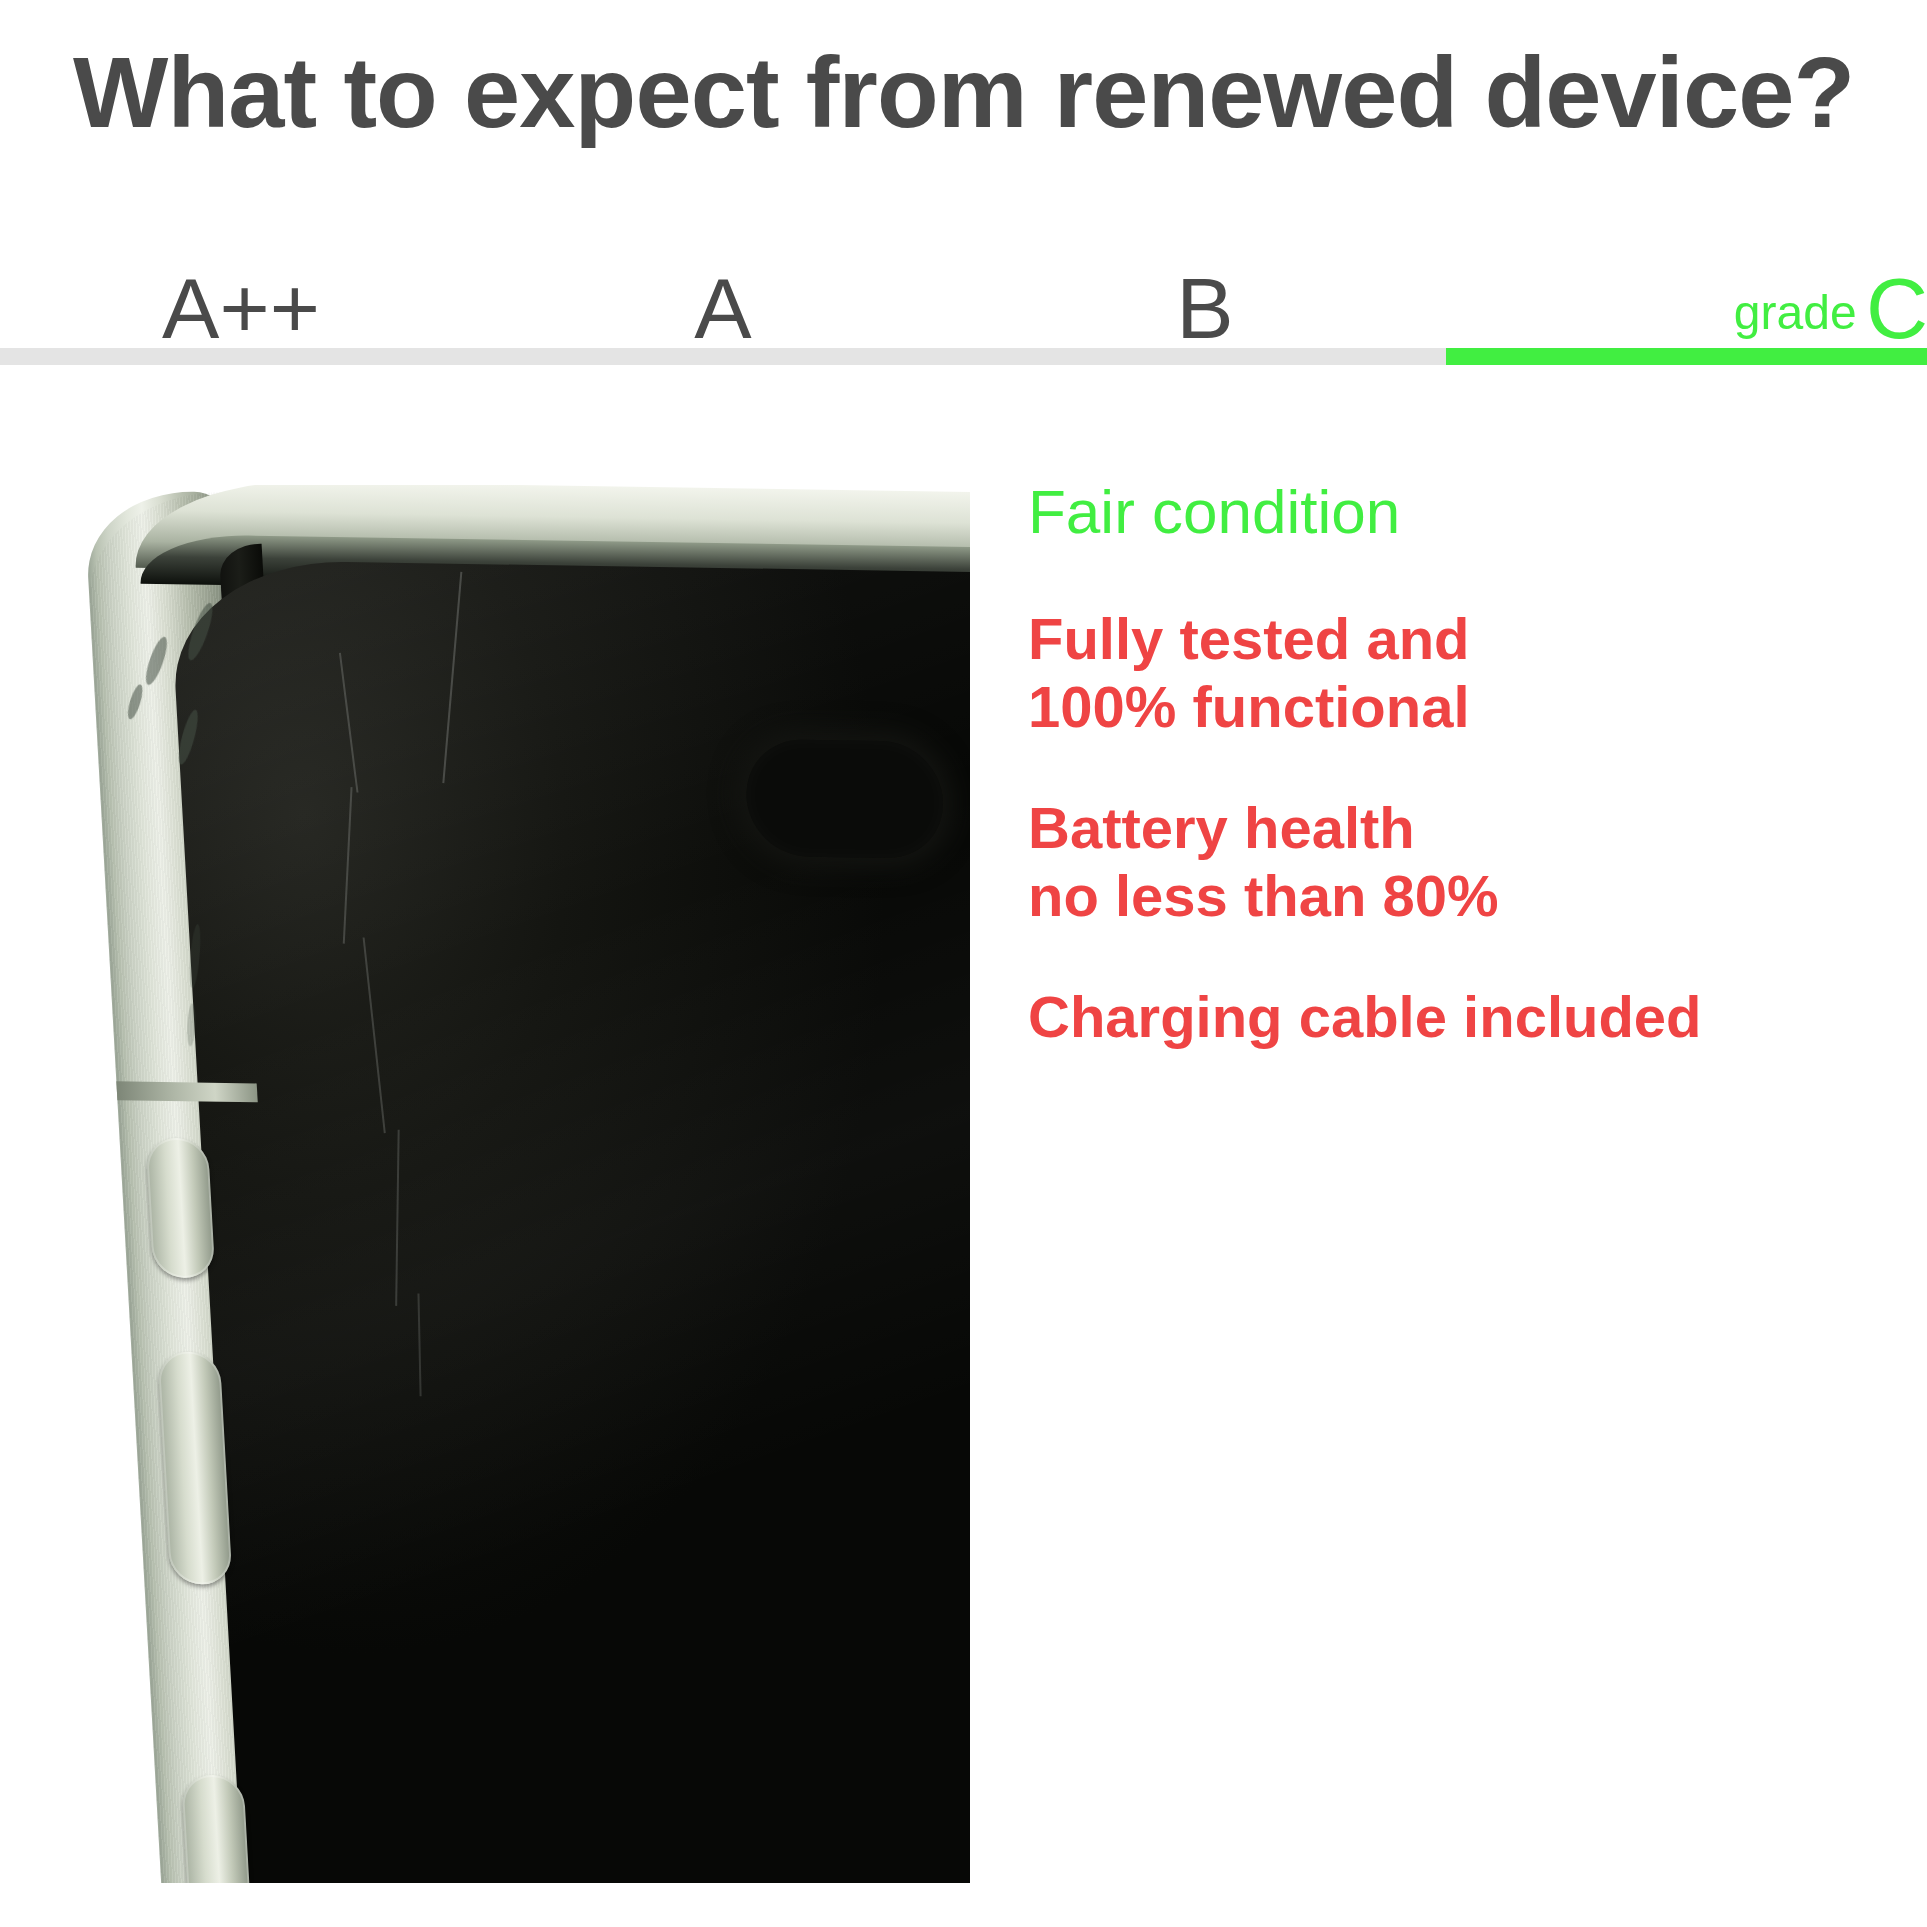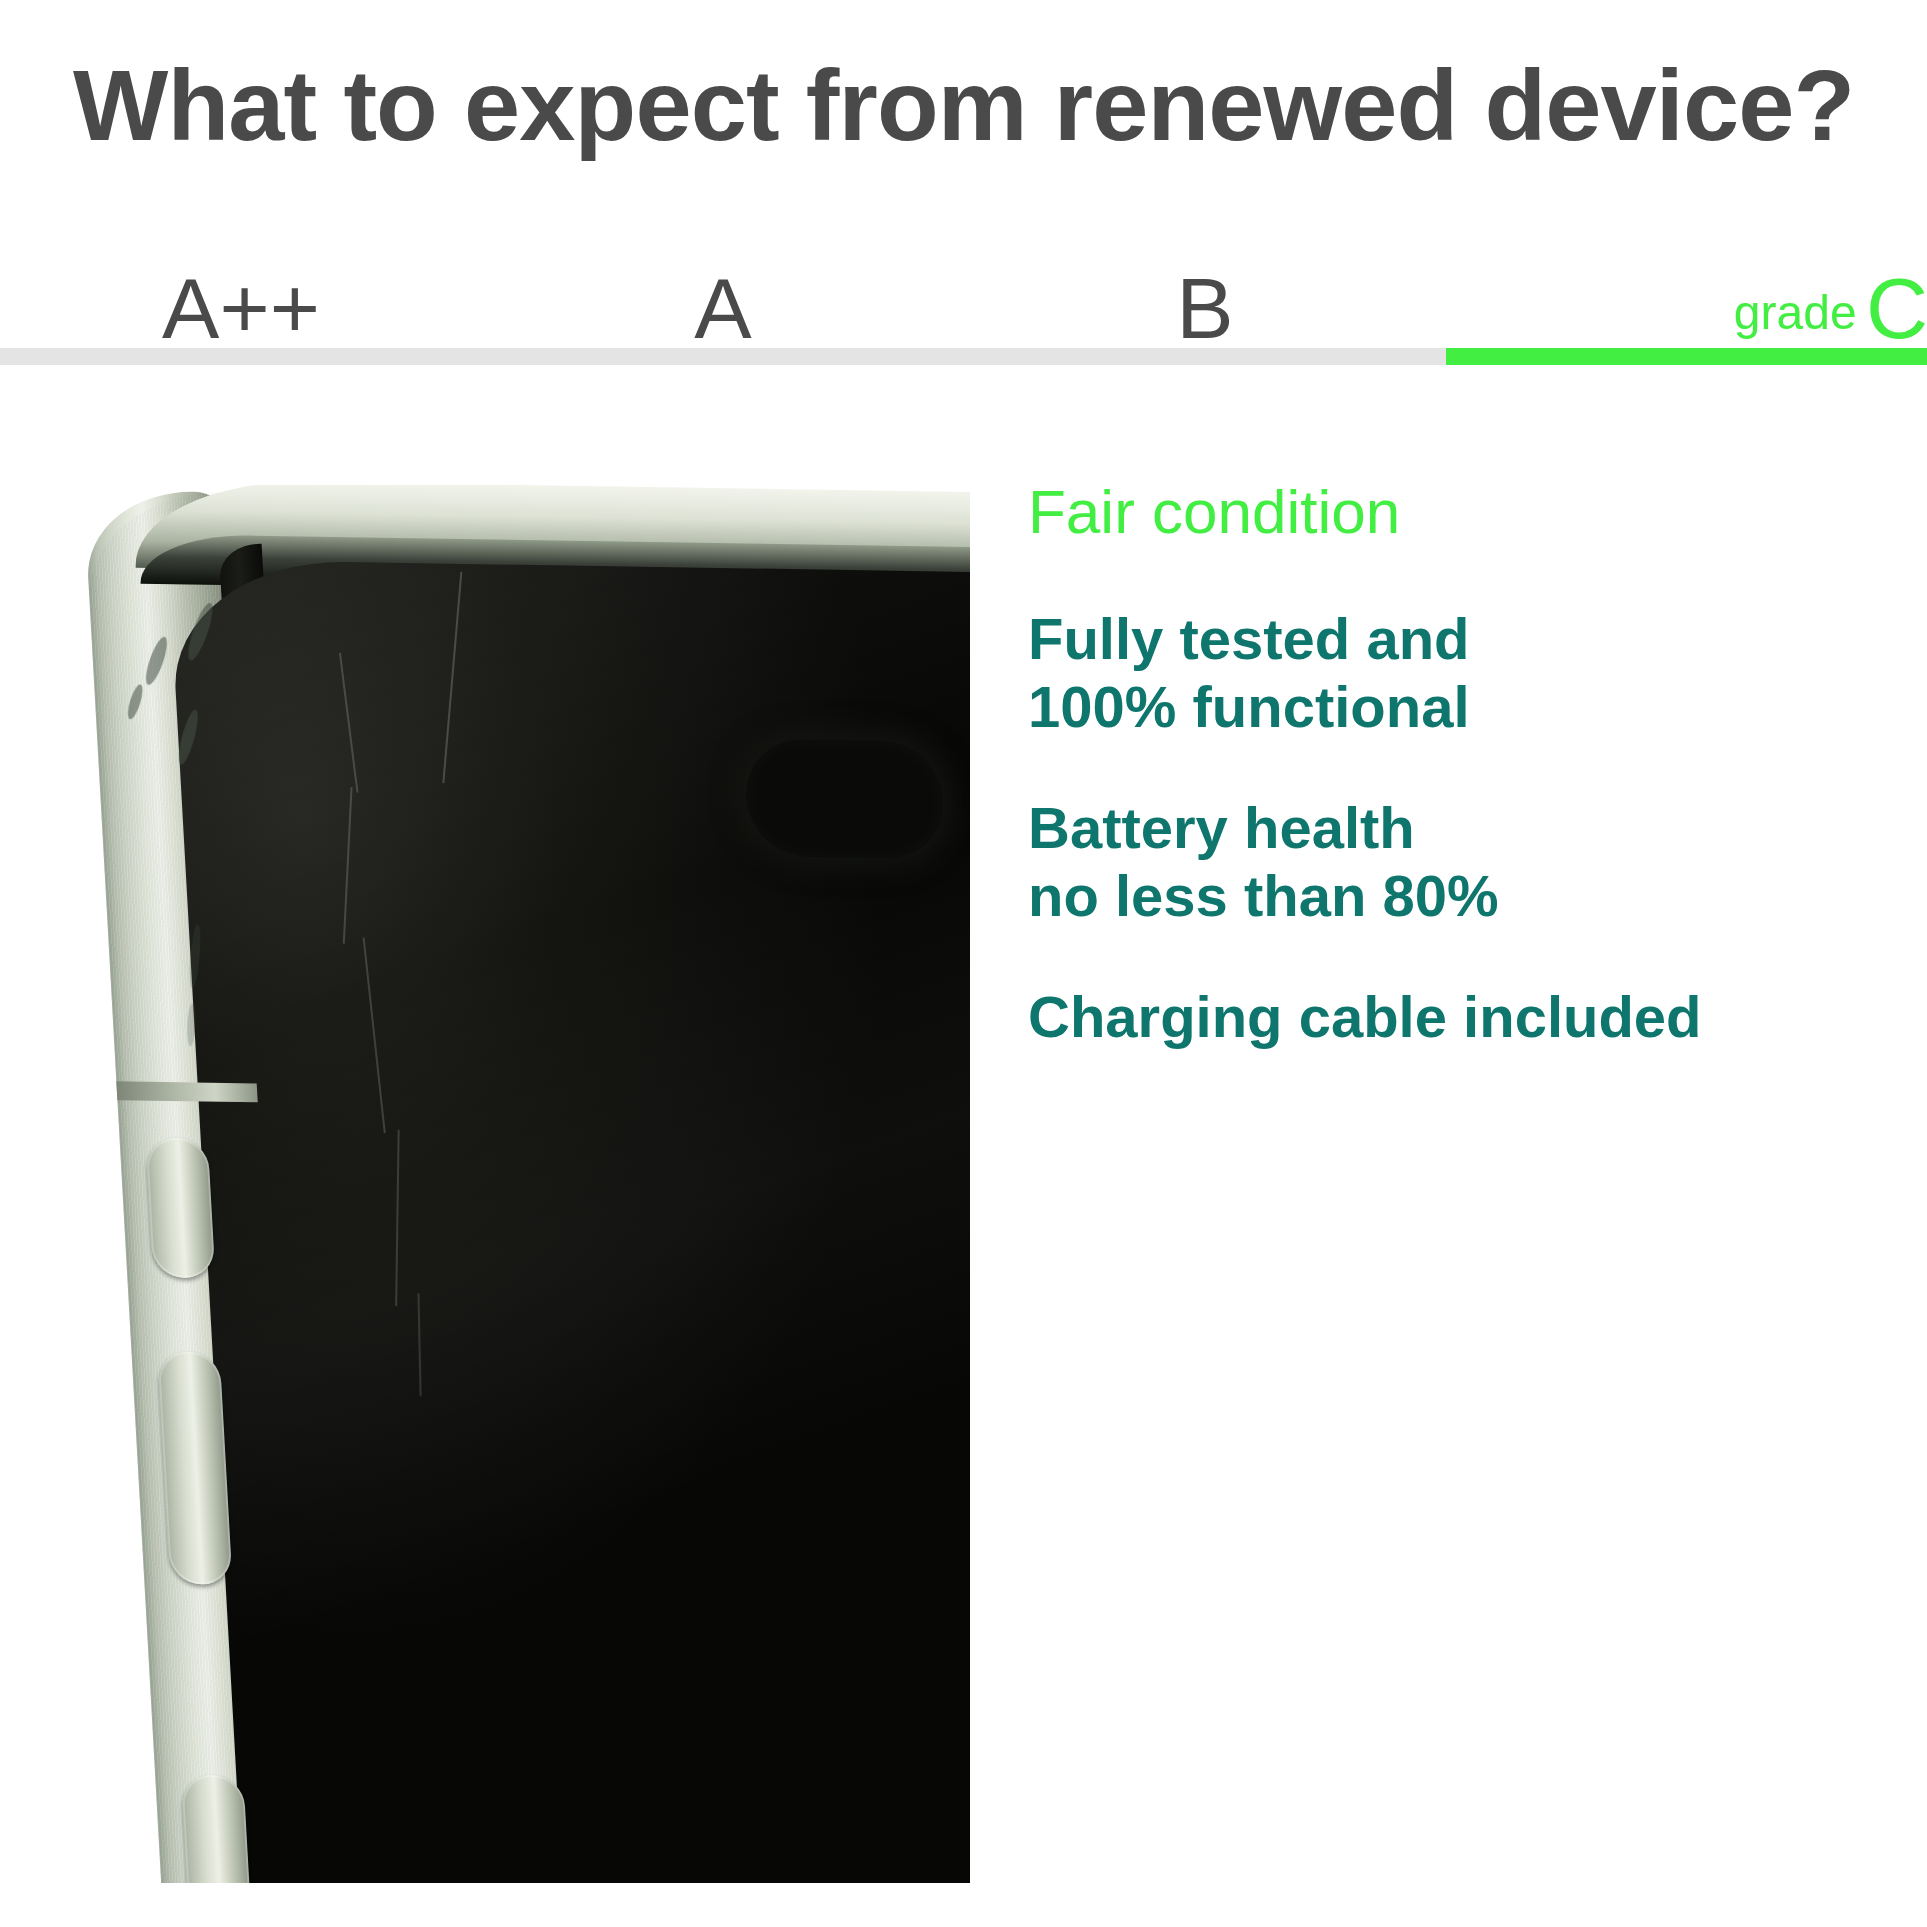--- a/index.html
+++ b/index.html
@@ -7,21 +7,21 @@
     width: 1928px; height: 1928px;
     background: #ffffff;
     font-family: "Liberation Sans", sans-serif;
     overflow: hidden;
   }
   .page { position: relative; width: 1928px; height: 1928px; background:#fff; }
 
   
   .title {
     position: absolute;
-    left: 73px; top: 48px;
+    left: 73px; top: 35px;
     font-size: 101px;
     font-weight: bold;
     color: #4a4a4a;
     letter-spacing: -0.9px;
     white-space: nowrap;
   }
 
   
   .tabs {
     position: absolute;
@@ -207,21 +207,21 @@
   .cond {
     font-size: 62px;
     color: #41ee41;
     font-weight: normal;
     line-height: 1.0;
     margin-bottom: 62px;
   }
   .feat {
     font-size: 58px;
     font-weight: bold;
-    color: #0f766e;
+    color: #ef4444;
     line-height: 1.18;
     margin-bottom: 52px;
     white-space: pre-line;
   }
   .note {
     position: absolute;
     left: 1028px; top: 1776px;
     width: 867px;
     font-size: 37px;
     font-weight: bold;

